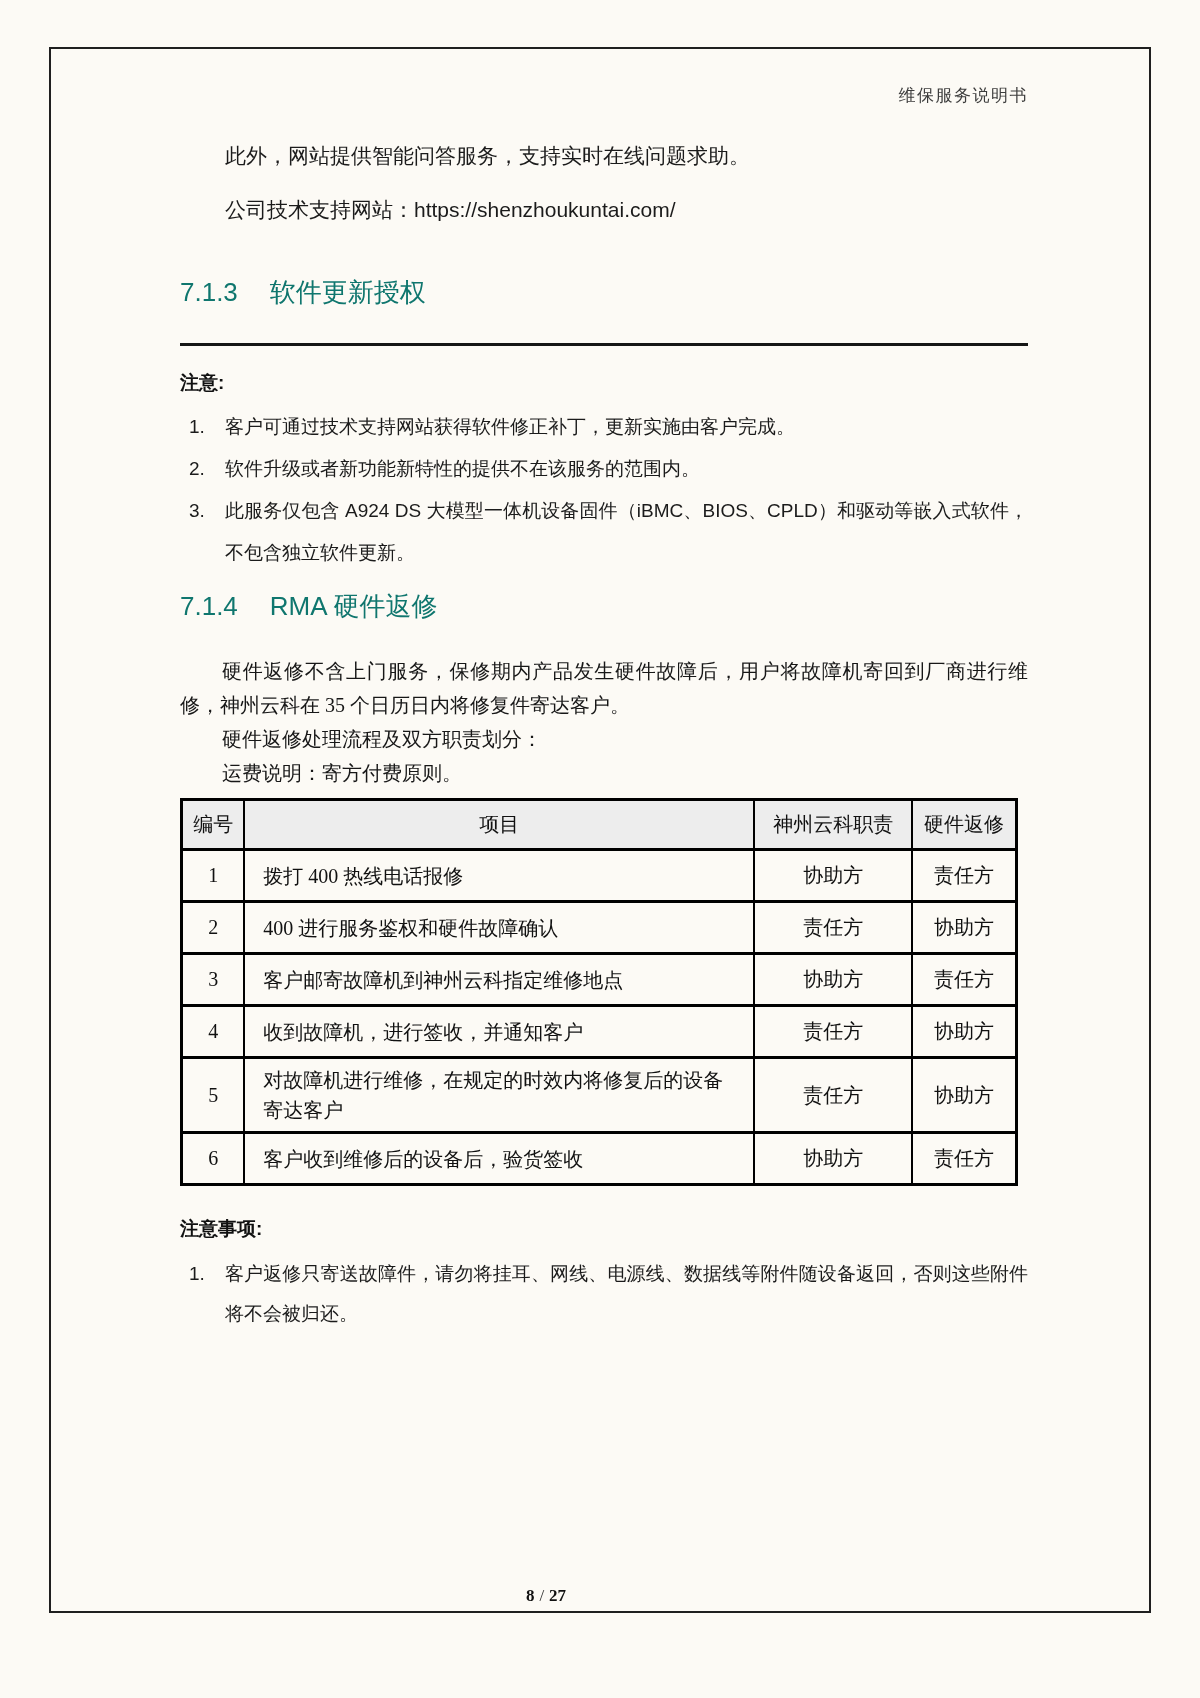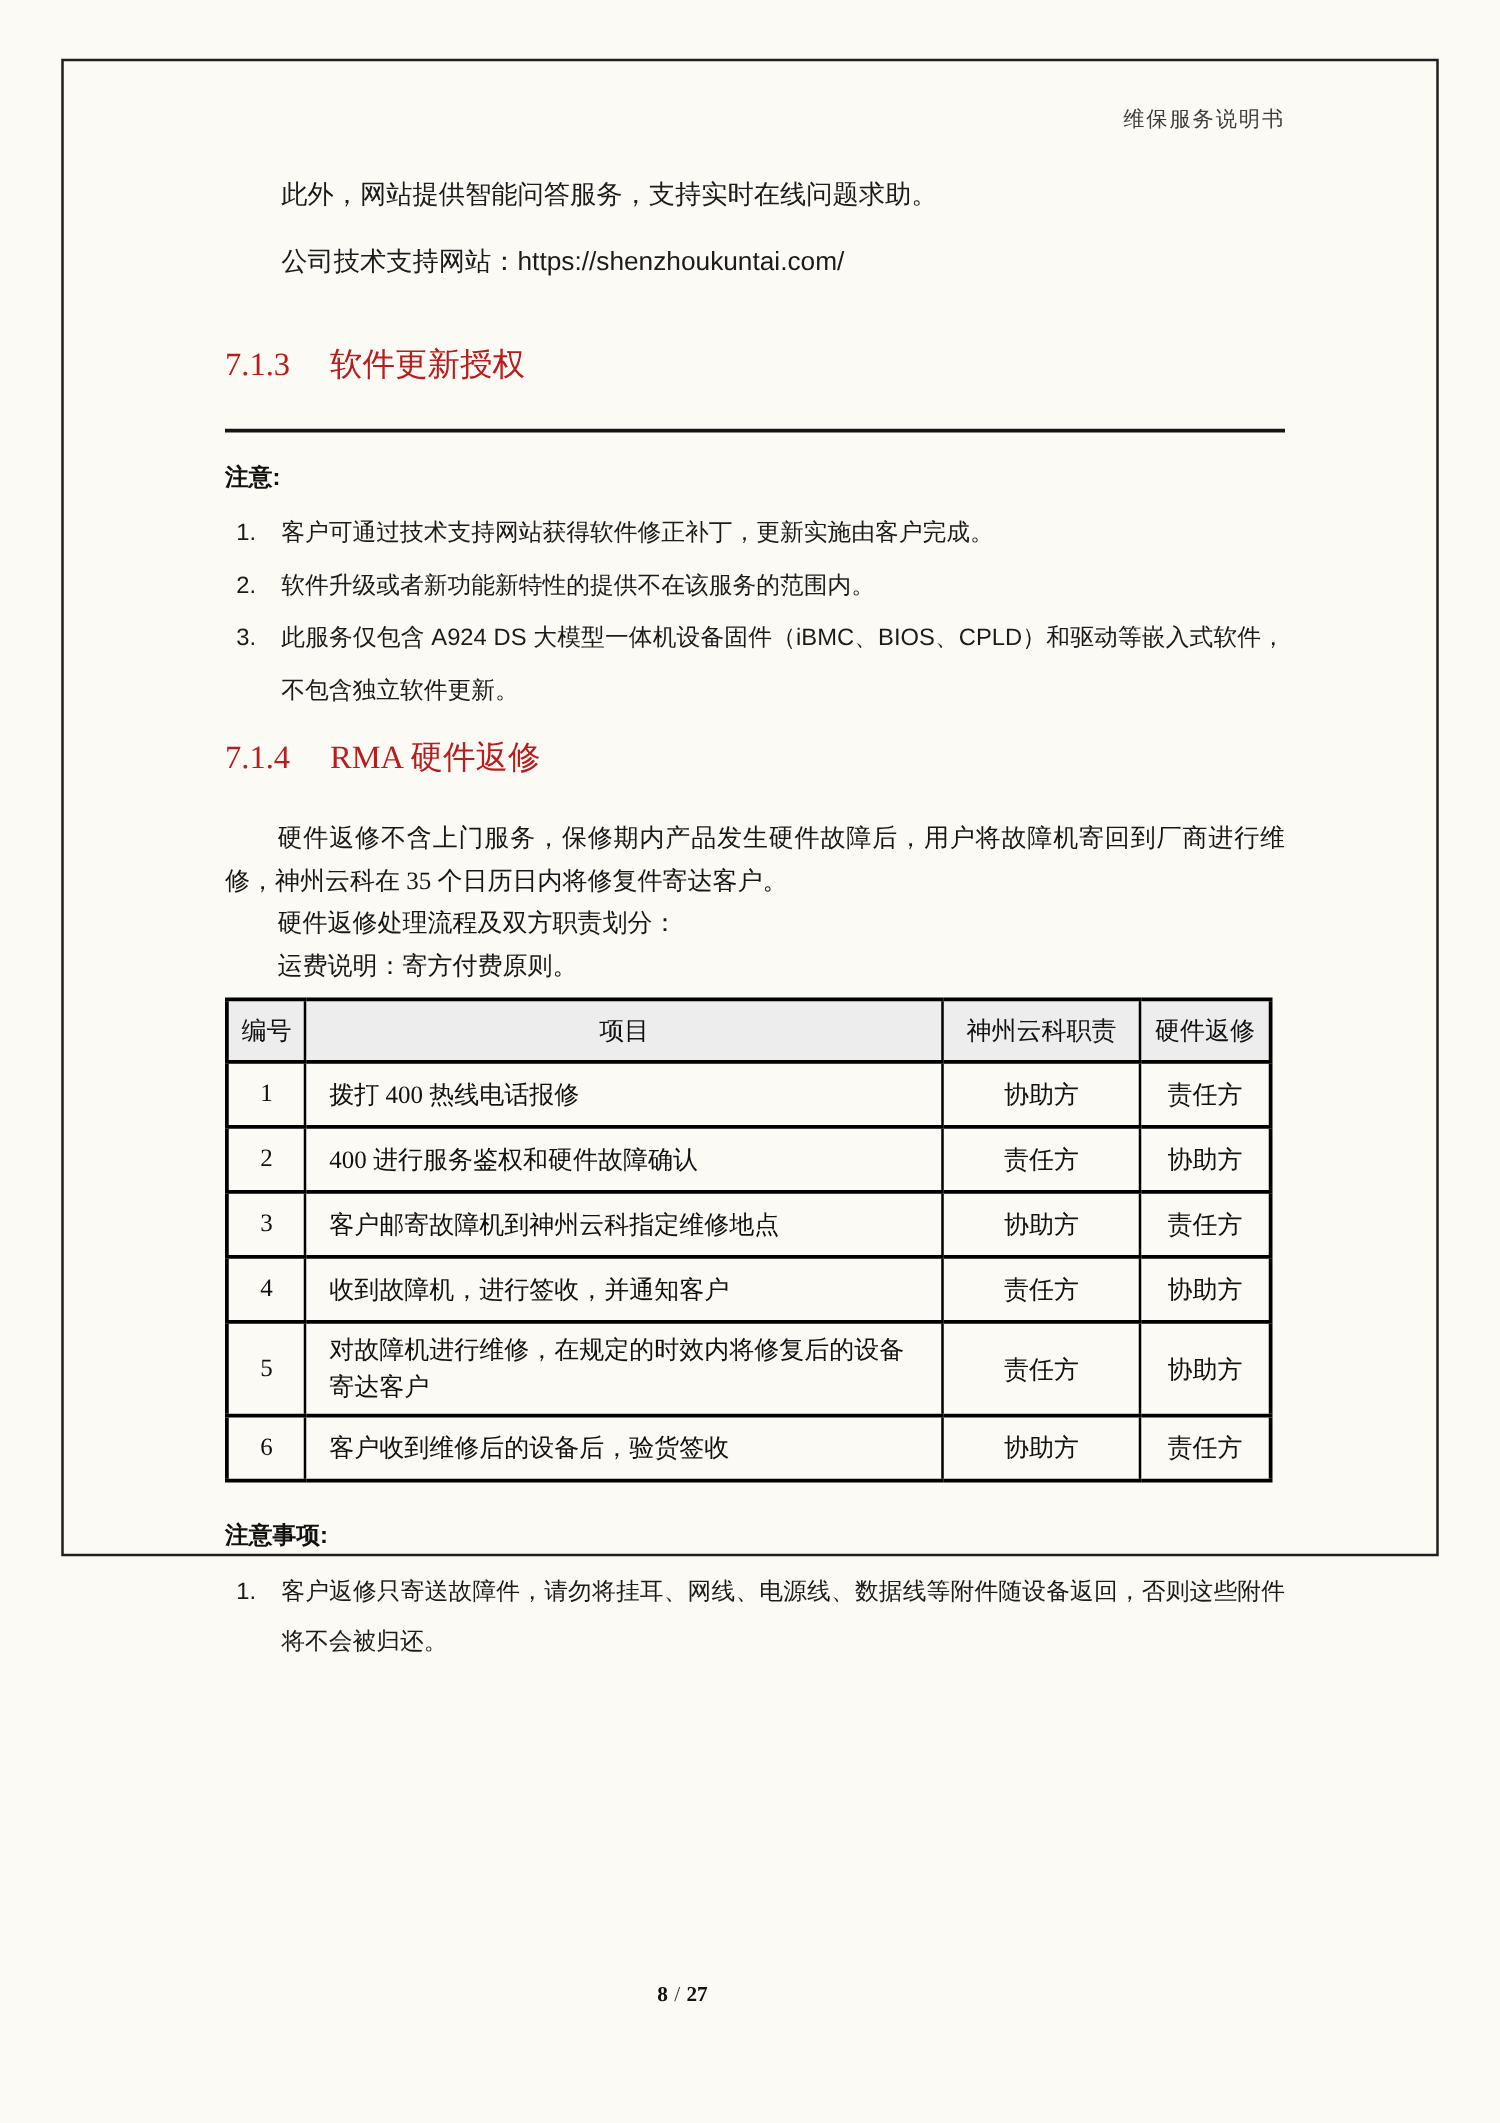--- a/index.html
+++ b/index.html
@@ -9,21 +9,21 @@
     width: 1200px;
     height: 1698px;
     background: #fcfaf5;
     overflow: hidden;
     color: #1c1c1c;
   }
 
   .page-frame {
     position: absolute;
     left: 49px; top: 47px;
-    width: 1102px; height: 1198px;
+    width: 1102px; height: 1566px;
     border: 2px solid #1f1f1f;
     background: transparent;
   }
   .content {
     position: absolute;
     left: 129px; top: 0;
     width: 848px;
     padding-top: 36px;
   }
 
@@ -40,24 +40,24 @@
     font-family: "Liberation Sans", "DejaVu Sans", sans-serif;
     font-size: 21px;
     line-height: 26px;
     color: #1b1b1b;
     text-indent: 45px;
   }
   .intro-p1 { margin-top: 36px; }
   .intro-p2 { margin-top: 28px; }
 
   .section-heading {
-    font-family: Liberation Serif, serif;
+    font-family: Liberation Sans, sans-serif;
     font-size: 26px;
     font-weight: 500;
-    color: #b91c1c;
+    color: #0f766e;
     line-height: 32px;
   }
   .h713 { margin-top: 53px; }
   .h714 { margin-top: 16px; }
   .section-heading .heading-title { margin-left: 32px; }
 
   .body-713 {
     margin-top: 10px;
     font-family: "Liberation Sans", "DejaVu Sans", sans-serif;
     font-size: 21px;

